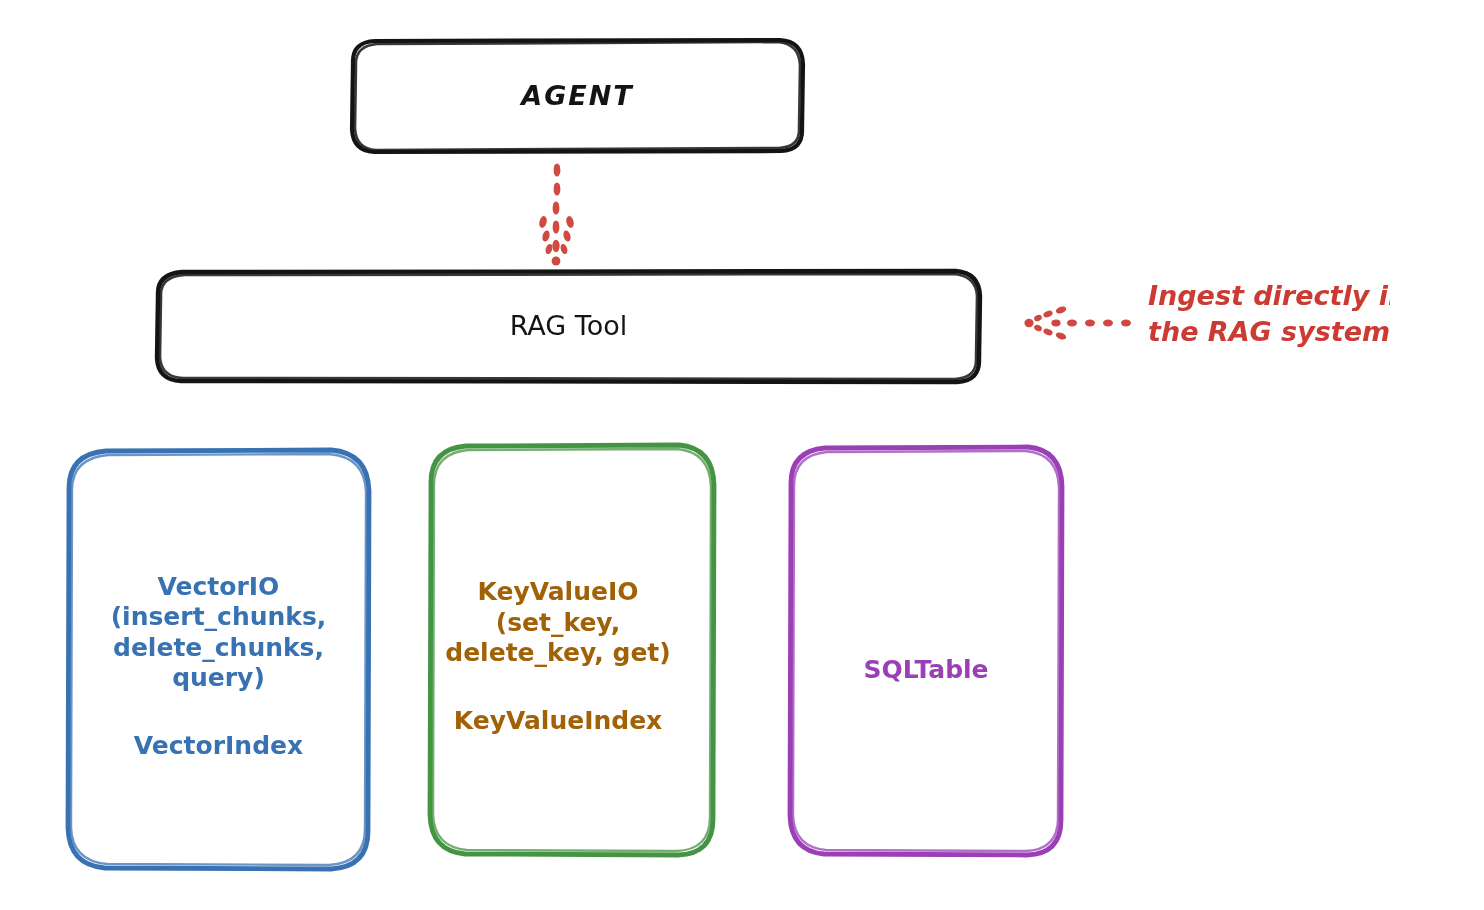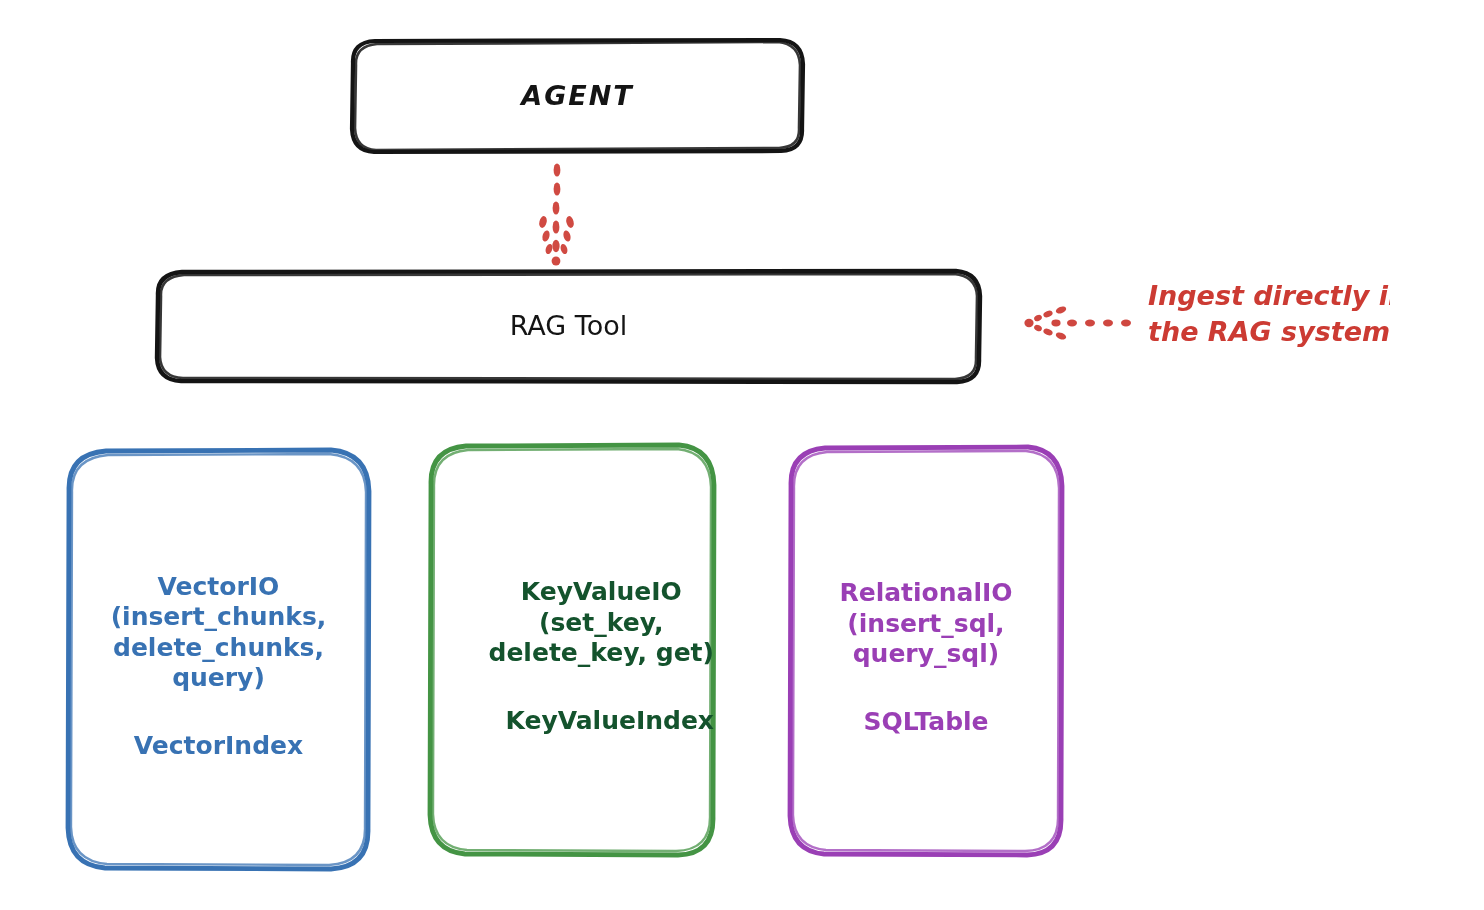--- a/index.html
+++ b/index.html
@@ -71,26 +71,25 @@
     margin-top: 1.5em;
   }
   .vector-label {
     left: 68px;
     top: 450px;
     width: 301px;
     height: 419px;
     color: #3872b3;
   }
   .kv-label {
-    left: 430px;
+    left: 416px;
     top: 445px;
     width: 284px;
     height: 410px;
-    color: #14532d;
-    align-items: flex-end;
+    color: #a16207;
   }
   .rel-label {
     left: 790px;
     top: 447px;
     width: 272px;
     height: 408px;
     color: #9a3fb5;
   }
   .annotation {
     position: absolute;
@@ -189,22 +188,19 @@
   </div>
 
   <div class="node-label leaf-label kv-label">
     <span class="sig">KeyValueIO
 (set_key,
 delete_key, get)</span>
     <span class="idx">KeyValueIndex</span>
   </div>
 
   <div class="node-label leaf-label rel-label">
-    <span class="sig">RelationalIO
-(insert_sql,
-query_sql)</span>
     <span class="idx">SQLTable</span>
   </div>
 
   <div class="annotation">Ingest directly into
 the RAG system</div>
 
 </div>
 
 </body></html>

